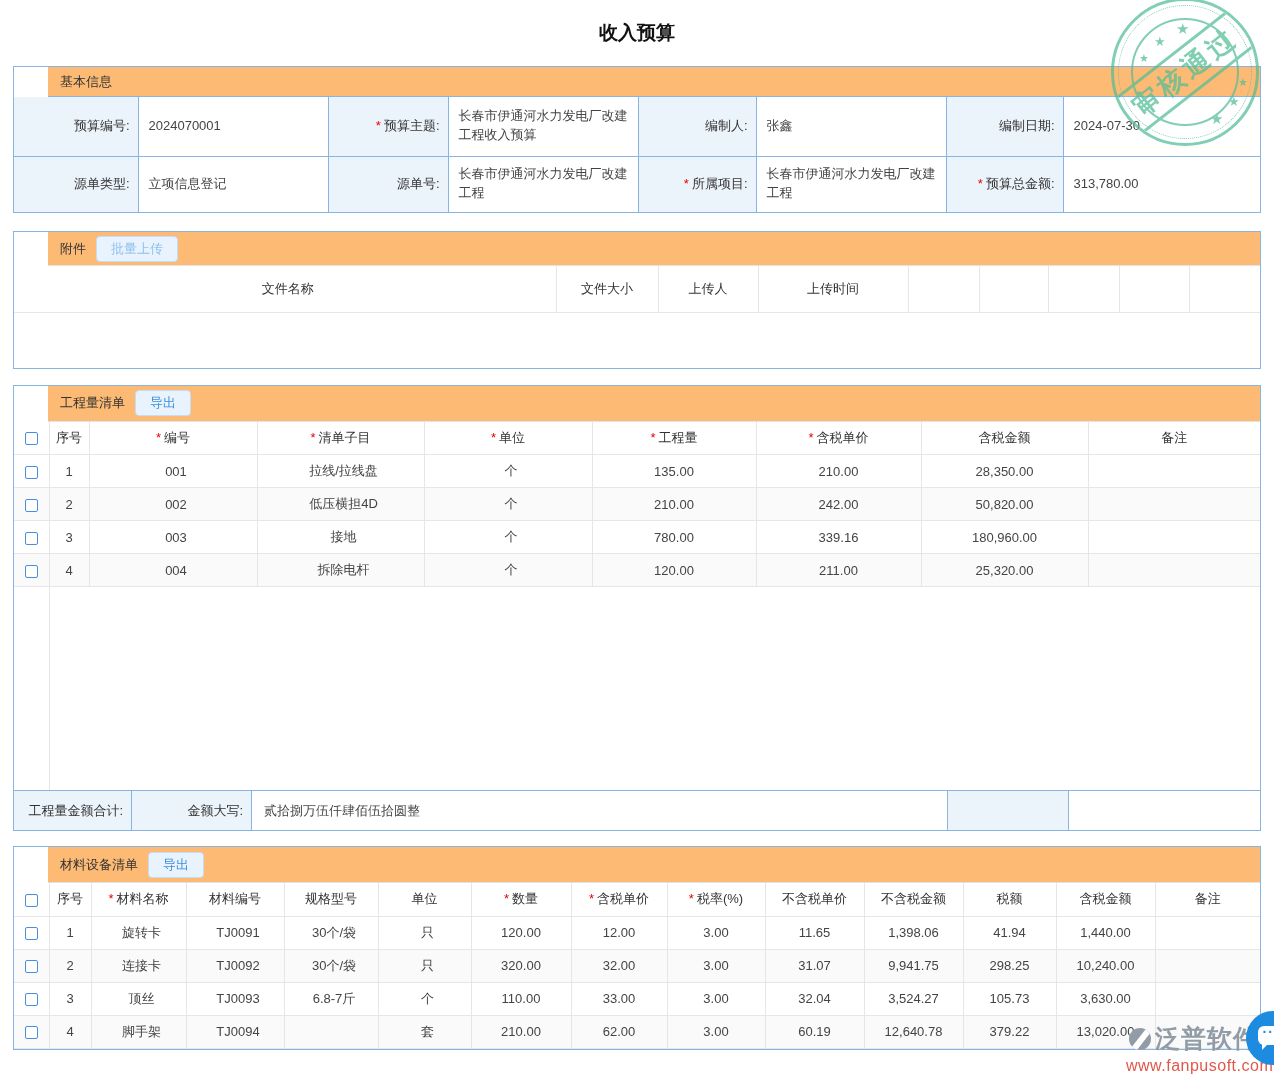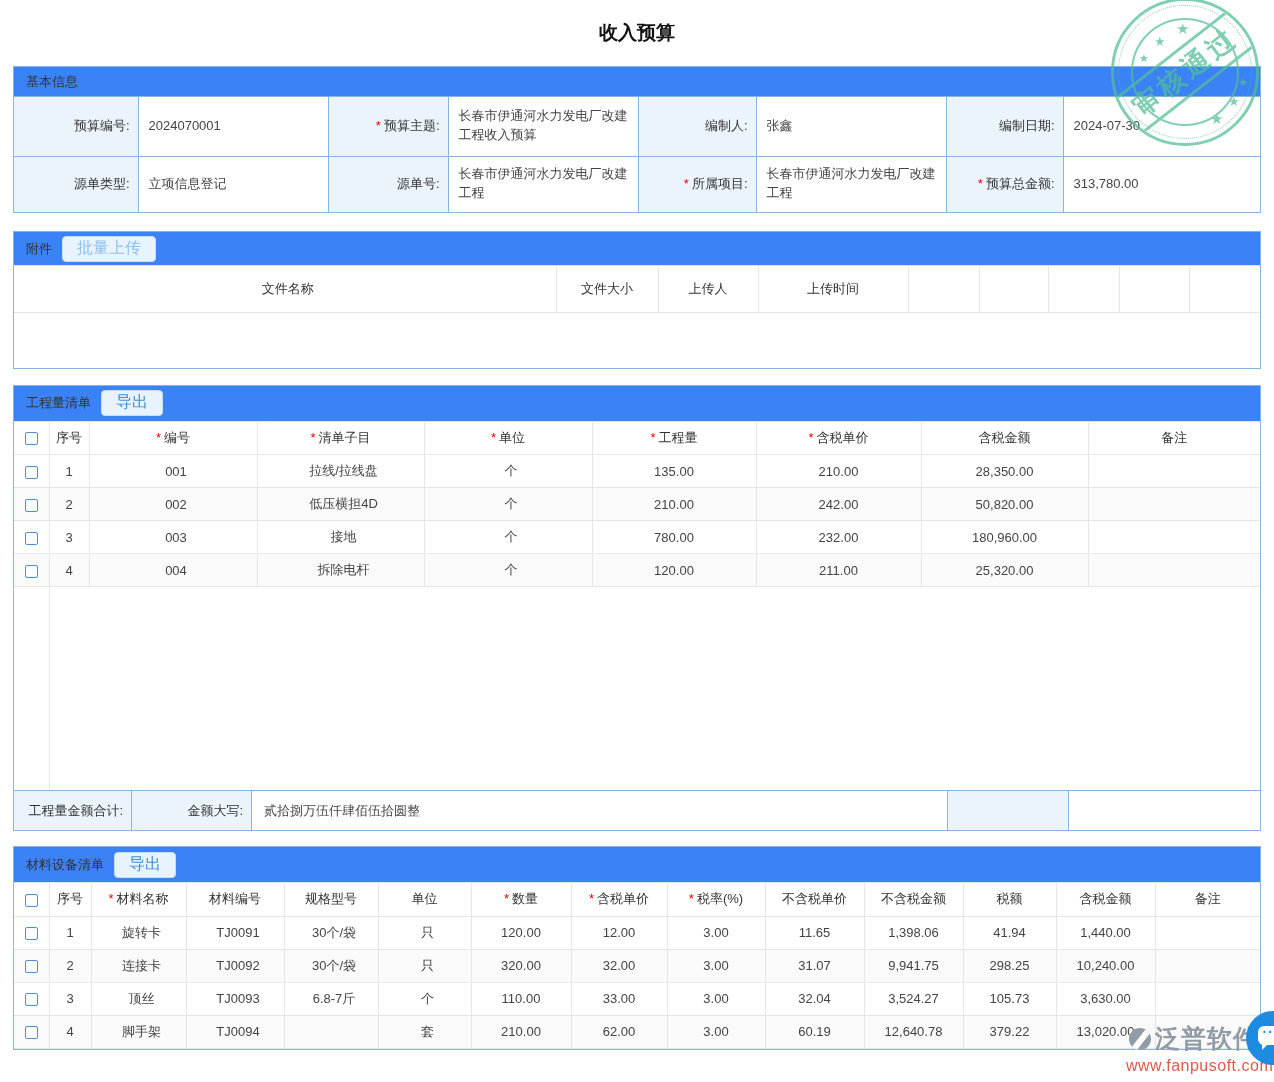--- a/index.html
+++ b/index.html
@@ -8,26 +8,26 @@
   .page { position:relative; width:1274px; height:1082px; margin:0 auto; background:#fff; overflow:hidden; }
 
   .page-title { text-align:center; padding-top:20px; font-size:19px; font-weight:700; color:#111; height:42px; }
 
   .panel { margin:0 13px; border:1px solid #85b5e0; background:#fff; }
   .panel-bi   { margin-top:24px; }
   .panel-att  { margin-top:18px; }
   .panel-qty  { margin-top:16px; }
   .panel-mat  { margin-top:15px; }
 
-  .section-bar { display:flex; align-items:center; gap:10px; background:#3b82f6; padding:4px 12px; font-size:13px; color:#333; }
+  .section-bar { display:flex; align-items:center; gap:10px; background:#fdba74; padding:4px 12px; font-size:13px; color:#333;margin-left:34px; }
   .bar-bi  { height:30px; border-bottom:1px solid #85b5e0; }
   .bar-att { height:34px; border-bottom:1px solid #e3e3e3; }
   .bar-tbl { height:36px; border-bottom:1px solid #e3e3e3; }
 
-  .btn { display:inline-block; height:26px; line-height:24px; padding:0 14px; font-size:16px; background:#e9f3fd; border:1px solid #c3ddf7; border-radius:4px; cursor:pointer; font-family:Liberation Mono, monospace; }
+  .btn { display:inline-block; height:26px; line-height:24px; padding:0 14px; font-size:13px; background:#e9f3fd; border:1px solid #c3ddf7; border-radius:4px; cursor:pointer; font-family:Liberation Sans, sans-serif; }
   .btn-upload { color:#8fc1ee; }
   .btn-export { color:#3d8edb; }
 
   table { width:100%; border-collapse:collapse; table-layout:fixed; font-size:13px; color:#444; }
   th { font-weight:normal; color:#333; }
 
   
   .bi-table td { border-left:1px solid #85b5e0; border-top:1px solid #85b5e0; font-size:13px; vertical-align:middle; }
   .bi-table td:first-child { border-left:none;text-align:right; }
   .bi-table tr:first-child td { border-top:none; }
@@ -235,21 +235,21 @@
           <td class="c">50,820.00</td>
           <td class="l"></td>
         </tr>
         <tr>
           <td class="c"><span class="cb"></span></td>
           <td class="c">3</td>
           <td class="l">003</td>
           <td class="l">接地</td>
           <td class="l">个</td>
           <td class="c">780.00</td>
-          <td class="c">232.00</td>
+          <td class="c">339.16</td>
           <td class="c">180,960.00</td>
           <td class="l"></td>
         </tr>
         <tr>
           <td class="c"><span class="cb"></span></td>
           <td class="c">4</td>
           <td class="l">004</td>
           <td class="l">拆除电杆</td>
           <td class="l">个</td>
           <td class="c">120.00</td>

